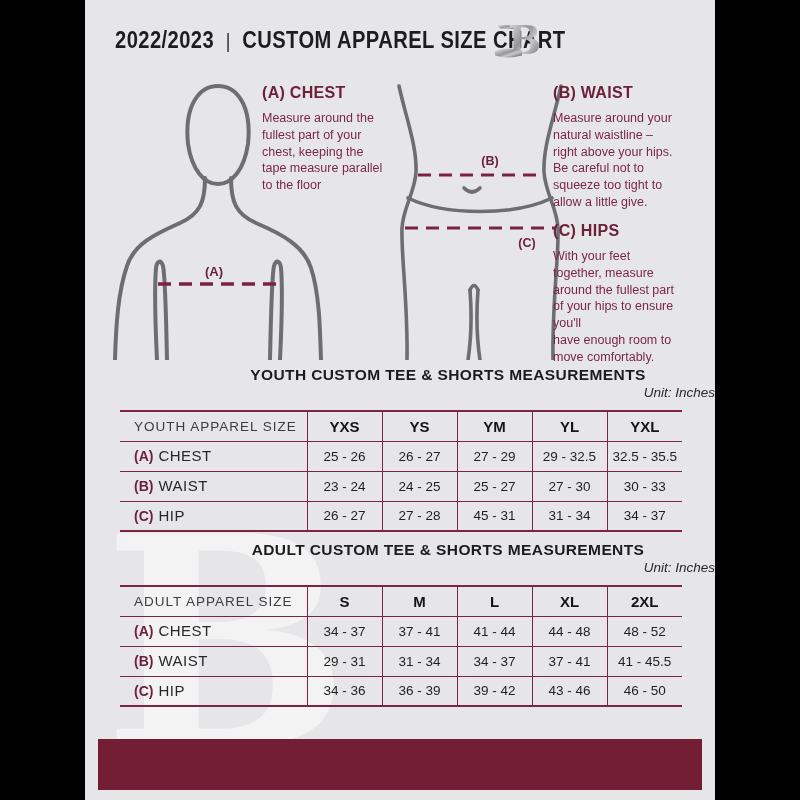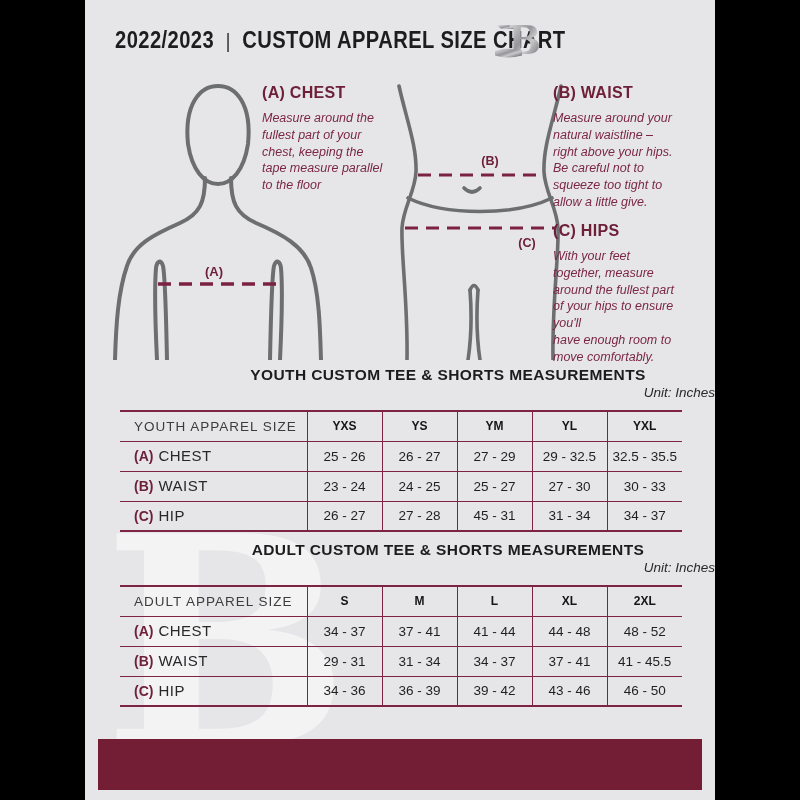--- a/index.html
+++ b/index.html
@@ -15,21 +15,21 @@
   .hdr-year, .hdr-title { font-size:24px; font-weight:800; color:#1d1d1f; letter-spacing:.5px; }
   .hdr-sep { font-size:21px; font-weight:400; color:#2a2a2c; margin:0 14px; }
   .brand { position:absolute; left:406px; top:14px; display:flex; align-items:center; }
   .brand-name { font-size:15px; font-weight:700; letter-spacing:7px; color:#2b2b2d; margin-left:6px; }
 
   
   .fig1 { position:absolute; left:25px; top:80px; }
   .fig2 { position:absolute; left:305px; top:80px; }
   .gtext { position:absolute; }
   .gtext h3 { font-size:16px; font-weight:800; color:#6e2039; letter-spacing:.3px; margin-bottom:8px; }
-  .gtext p { font-size:12.5px; font-style:italic; font-weight:500; color:#7b2743;
+  .gtext p { font-size:12.5px; font-weight:500; color:#7b2743;
              line-height:1.34; white-space:pre-line; }
   .chest-text { left:177px; top:84px; width:150px; }
   .waist-text { left:468px; top:84px; width:150px; }
   .hips-text  { left:468px; top:222px; width:152px; }
 
   
   .sec-title { position:absolute; width:100%; text-align:center; font-size:15.5px;
                font-weight:700; color:#1c1c1e; letter-spacing:.4px; z-index:2;margin-left:48px; }
   .sec-unit  { position:absolute; width:100%; text-align:right; font-size:13.5px;
                font-style:italic; color:#28282a; z-index:2; }
@@ -37,21 +37,21 @@
   .adult-title { top:541px; }  .adult-unit { top:560px; }
   table { position:absolute; left:35px; width:562px; border-collapse:collapse;
           border-top:2px solid #7d2343; border-bottom:2px solid #7d2343; z-index:2; }
   .youth-table { top:410px; }  .adult-table { top:585px; }
   tr { height:30px; }
   tr + tr > * { border-top:1.6px solid #7d2343; }
   th,td { background:transparent; }
   th:nth-child(n+2), td:nth-child(n+2) { border-left:1.6px solid #7d2343; width:75px; text-align:center; }
   th:first-child, td:first-child { width:187px; text-align:left; padding-left:14px; }
   .col-label { font-size:13.5px; font-weight:400; letter-spacing:1px; color:#3c3c3e; }
-  .col-size  { font-size:12px; font-weight:700; color:#151517; }
+  .col-size  { font-size:15px; font-weight:700; color:#151517; }
   .row-mk  { font-size:14px; font-weight:800; color:#6e2039; margin-right:5px; }
   .row-lbl { font-size:15px; font-weight:400; letter-spacing:.5px; color:#28282a; }
   .cell-val { font-size:13.5px; font-weight:500; color:#1f1f21; }
 
   
   .watermark { position:absolute; left:18px; top:498px; font-family:"DejaVu Serif", serif;
                font-weight:700; font-size:292px; line-height:1; color:rgba(255,255,255,.5);
                z-index:1; pointer-events:none; }
   .footer-bar { position:absolute; left:13px; top:739px; width:604px; height:51px;
                 background:#731e34; z-index:3; }

